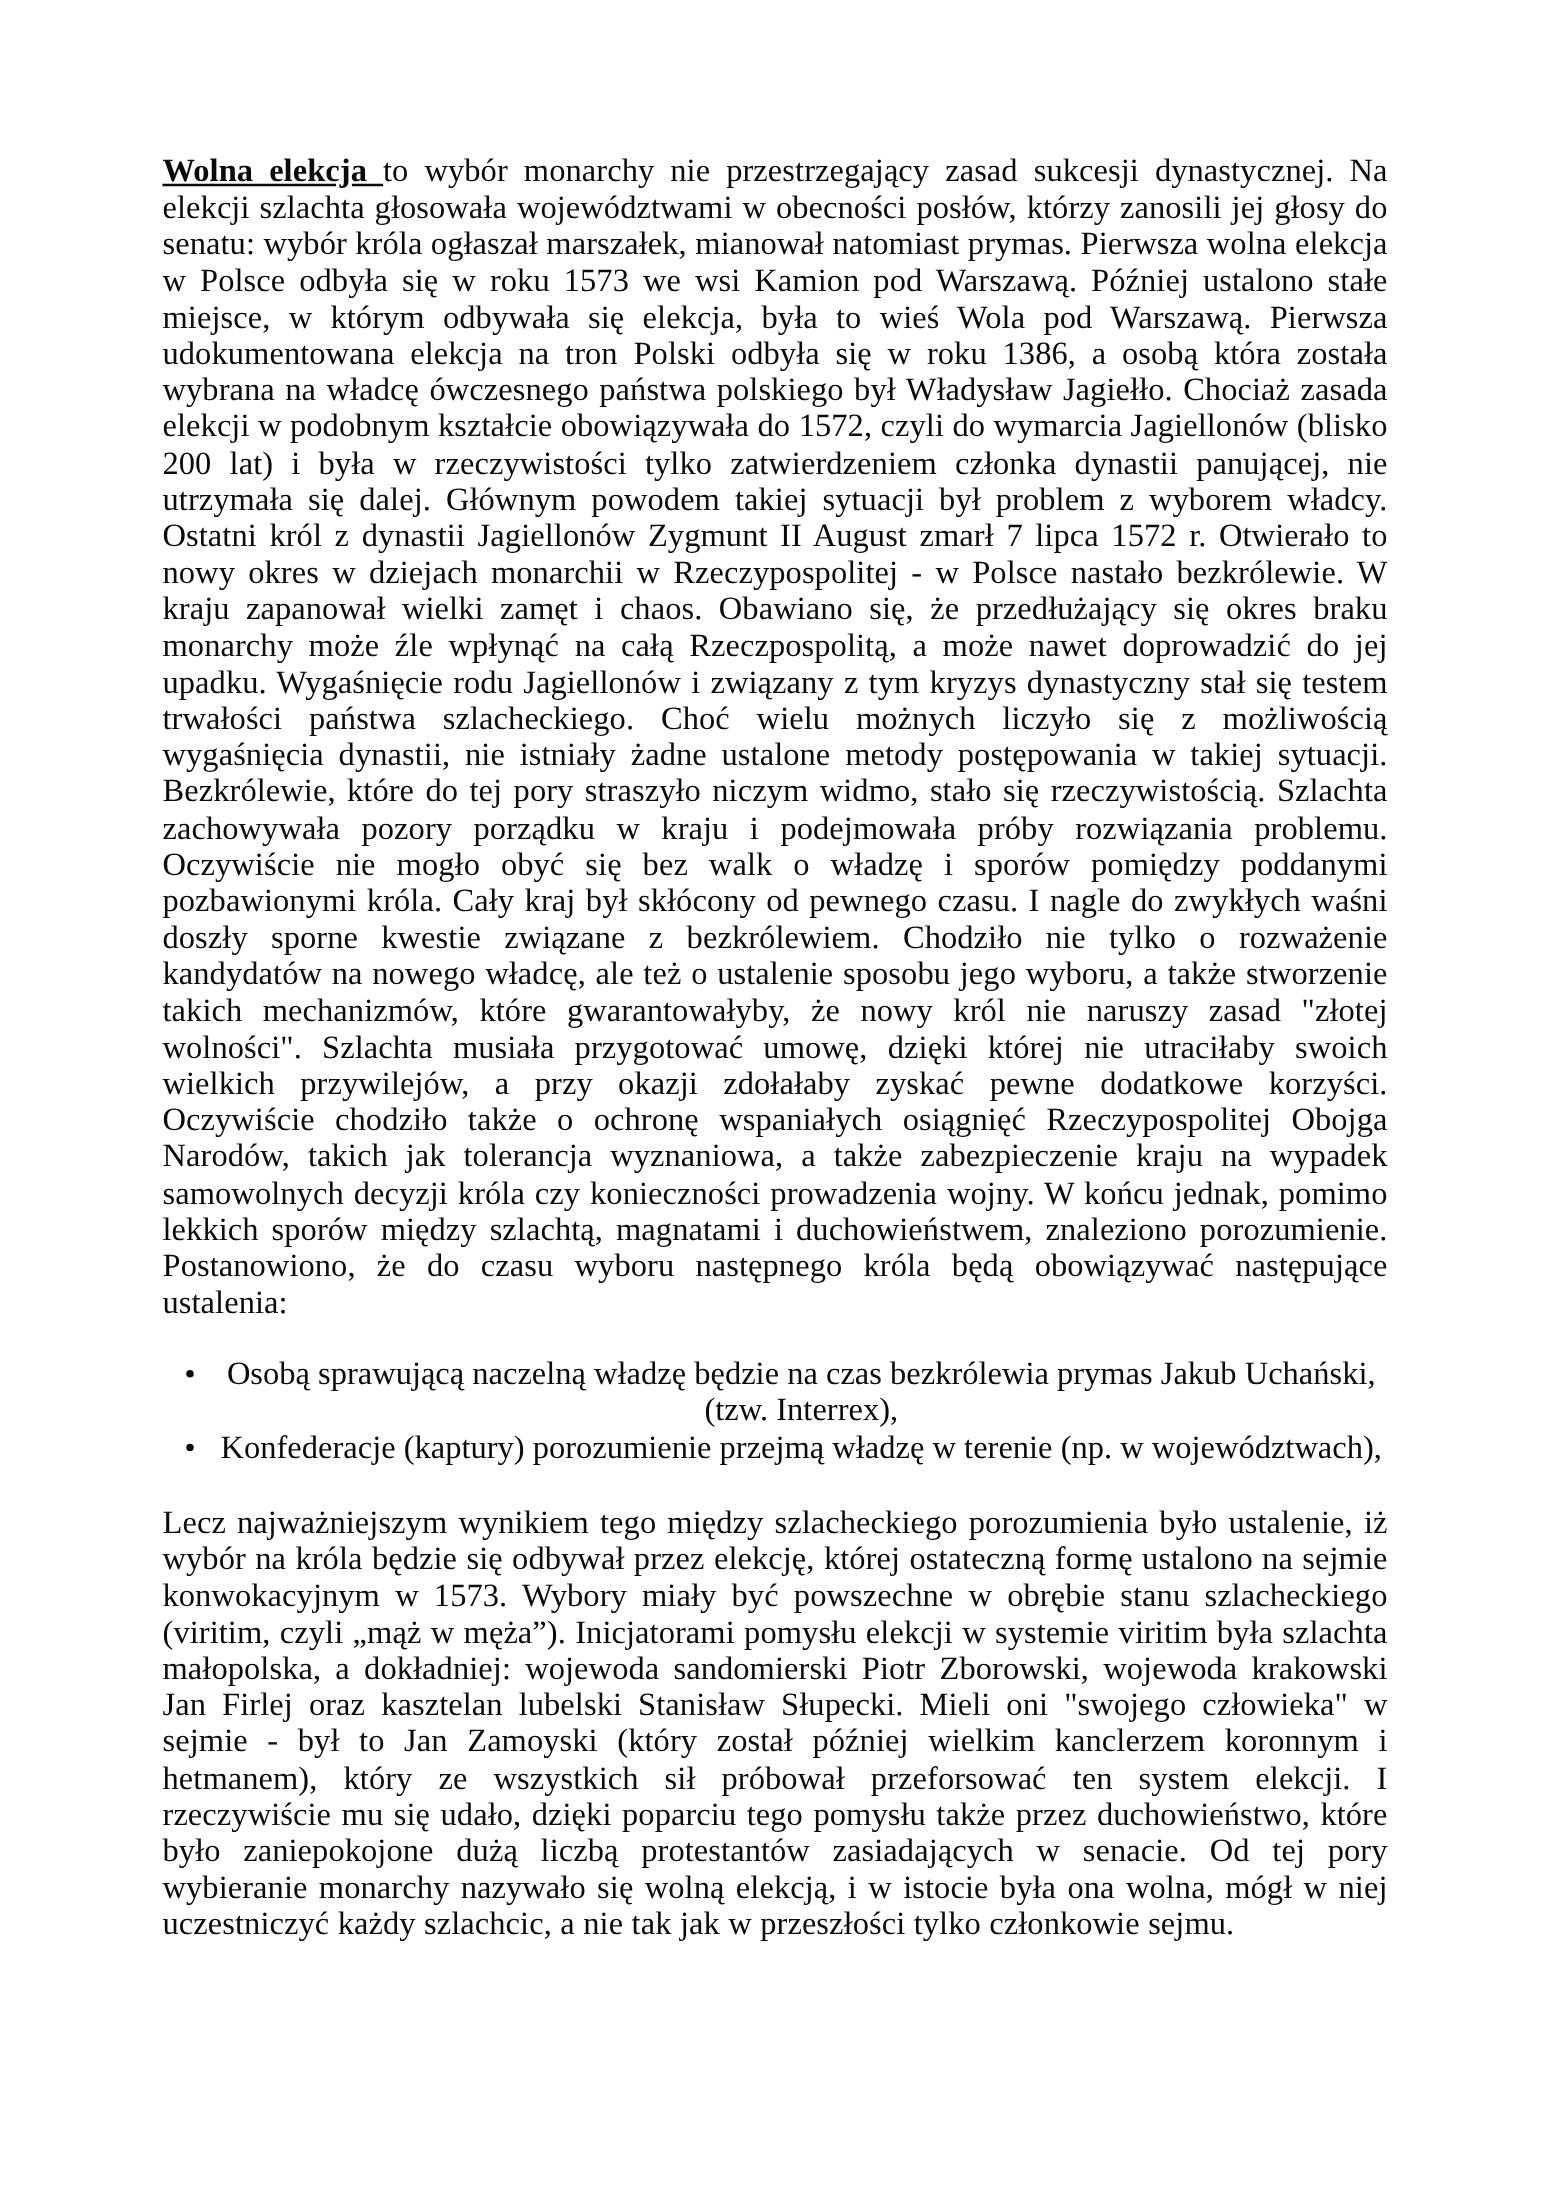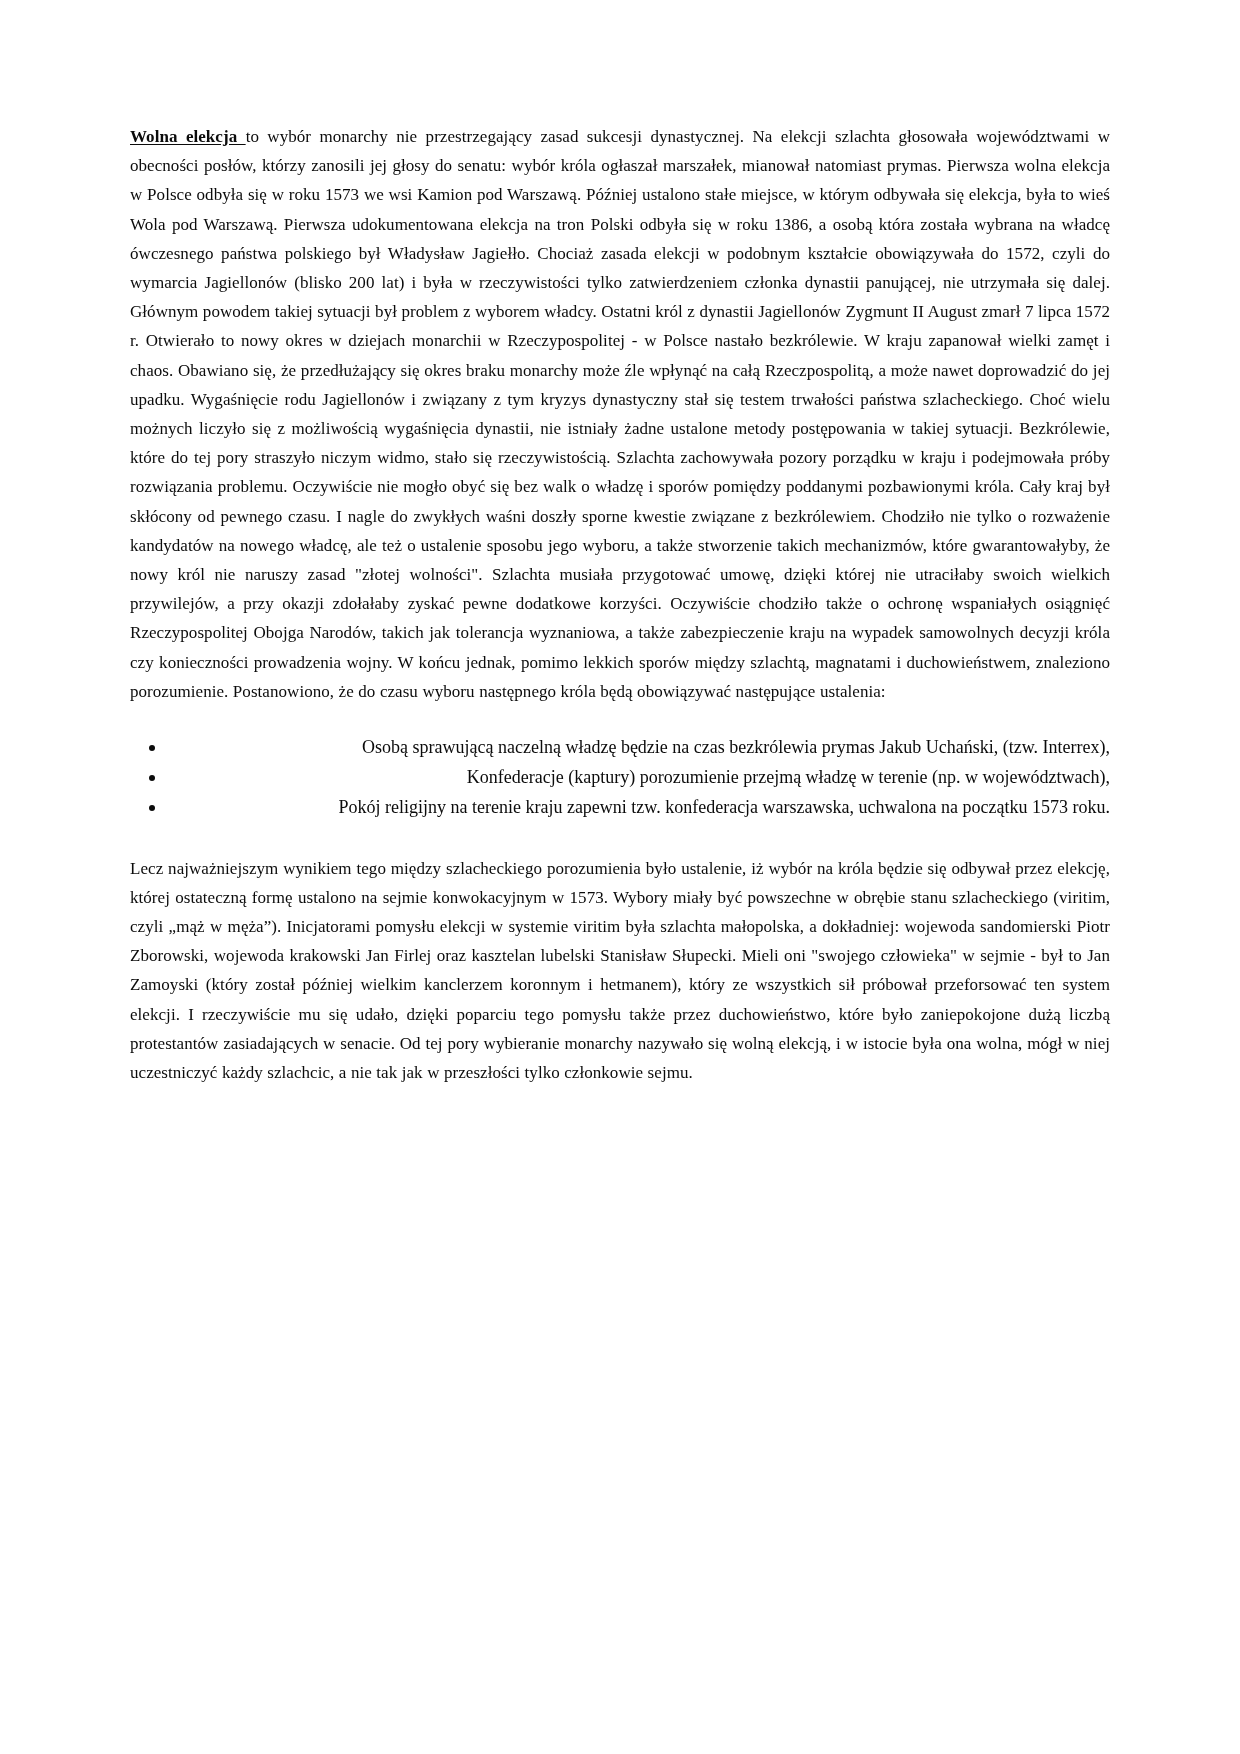--- a/index.html
+++ b/index.html
@@ -31,21 +31,21 @@
     position: absolute;
     left: 130px;
     top: 122px;
     width: 980px;
   }
 
   p.para {
     margin: 0 0 0 0;
     text-align: justify;
     text-justify: inter-word;
-    font-size: 17px;
+    font-size: 26px;
     line-height: 29.2px;
     letter-spacing: 0.05px;
     word-spacing: 0.2px;
     color: #0b0b0b;
   }
 
   .lead-term {
     font-weight: bold;
     text-decoration: underline;
     text-underline-offset: 2px;
@@ -54,23 +54,23 @@
   ul.bullets {
     list-style: none;
     margin: 27px 0 0 0;
     padding: 0;
   }
 
   ul.bullets > li {
     position: relative;
     padding-left: 42px;
     margin: 0 0 1px 0;
-    font-size: 18px;
+    font-size: 26px;
     line-height: 29.2px;
-    text-align: right;
+    text-align: center;
     color: #0b0b0b;
   }
 
   ul.bullets > li::before {
     content: "";
     position: absolute;
     left: 19px;
     top: 12px;
     width: 6px;
     height: 6px;
@@ -94,23 +94,20 @@
 
     <p class="para"><span class="lead-term">Wolna elekcja </span><span>to wybór monarchy nie przestrzegający zasad sukcesji dynastycznej. Na elekcji szlachta głosowała województwami w obecności posłów, którzy zanosili jej głosy do senatu: wybór króla ogłaszał marszałek, mianował natomiast prymas. Pierwsza wolna elekcja w Polsce odbyła się w roku 1573 we wsi Kamion pod Warszawą. Później ustalono stałe miejsce, w którym odbywała się elekcja, była to wieś Wola pod Warszawą. Pierwsza udokumentowana elekcja na tron Polski odbyła się w roku 1386, a osobą która została wybrana na władcę ówczesnego państwa polskiego był Władysław Jagiełło. Chociaż zasada elekcji w podobnym kształcie obowiązywała do 1572, czyli do wymarcia Jagiellonów (blisko 200 lat) i była w rzeczywistości tylko zatwierdzeniem członka dynastii panującej, nie utrzymała się dalej. Głównym powodem takiej sytuacji był problem z wyborem władcy. Ostatni król z dynastii Jagiellonów Zygmunt II August zmarł 7 lipca 1572 r. Otwierało to nowy okres w dziejach monarchii w Rzeczypospolitej - w Polsce nastało bezkrólewie. W kraju zapanował wielki zamęt i chaos. Obawiano się, że przedłużający się okres braku monarchy może źle wpłynąć na całą Rzeczpospolitą, a może nawet doprowadzić do jej upadku. Wygaśnięcie rodu Jagiellonów i związany z tym kryzys dynastyczny stał się testem trwałości państwa szlacheckiego. Choć wielu możnych liczyło się z możliwością wygaśnięcia dynastii, nie istniały żadne ustalone metody postępowania w takiej sytuacji. Bezkrólewie, które do tej pory straszyło niczym widmo, stało się rzeczywistością. Szlachta zachowywała pozory porządku w kraju i podejmowała próby rozwiązania problemu. Oczywiście nie mogło obyć się bez walk o władzę i sporów pomiędzy poddanymi pozbawionymi króla. Cały kraj był skłócony od pewnego czasu. I nagle do zwykłych waśni doszły sporne kwestie związane z bezkrólewiem. Chodziło nie tylko o rozważenie kandydatów na nowego władcę, ale też o ustalenie sposobu jego wyboru, a także stworzenie takich mechanizmów, które gwarantowałyby, że nowy król nie naruszy zasad "złotej wolności". Szlachta musiała przygotować umowę, dzięki której nie utraciłaby swoich wielkich przywilejów, a przy okazji zdołałaby zyskać pewne dodatkowe korzyści. Oczywiście chodziło także o ochronę wspaniałych osiągnięć Rzeczypospolitej Obojga Narodów, takich jak tolerancja wyznaniowa, a także zabezpieczenie kraju na wypadek samowolnych decyzji króla czy konieczności prowadzenia wojny. W końcu jednak, pomimo lekkich sporów między szlachtą, magnatami i duchowieństwem, znaleziono porozumienie. Postanowiono, że do czasu wyboru następnego króla będą obowiązywać następujące ustalenia:</span></p>
 
     <ul class="bullets">
       <li>
           <span class="bullet-text">Osobą sprawującą naczelną władzę będzie na czas bezkrólewia prymas Jakub Uchański, (tzw. Interrex),</span>
         </li>
       <li>
           <span class="bullet-text">Konfederacje (kaptury) porozumienie przejmą władzę w terenie (np. w województwach),</span>
         </li>
-      <li>
-          <span class="bullet-text">Pokój religijny na terenie kraju zapewni tzw. konfederacja warszawska, uchwalona na początku 1573 roku.</span>
-        </li>
     </ul>
 
     <div class="tail-gap"></div>
 
     <p class="para">Lecz najważniejszym wynikiem tego między szlacheckiego porozumienia było ustalenie, iż wybór na króla będzie się odbywał przez elekcję, której ostateczną formę ustalono na sejmie konwokacyjnym w 1573. Wybory miały być powszechne w obrębie stanu szlacheckiego (viritim, czyli „mąż w męża”). Inicjatorami pomysłu elekcji w systemie viritim była szlachta małopolska, a dokładniej: wojewoda sandomierski Piotr Zborowski, wojewoda krakowski Jan Firlej oraz kasztelan lubelski Stanisław Słupecki. Mieli oni "swojego człowieka" w sejmie - był to Jan Zamoyski (który został później wielkim kanclerzem koronnym i hetmanem), który ze wszystkich sił próbował przeforsować ten system elekcji. I rzeczywiście mu się udało, dzięki poparciu tego pomysłu także przez duchowieństwo, które było zaniepokojone dużą liczbą protestantów zasiadających w senacie. Od tej pory wybieranie monarchy nazywało się wolną elekcją, i w istocie była ona wolna, mógł w niej uczestniczyć każdy szlachcic, a nie tak jak w przeszłości tylko członkowie sejmu.</p>
 
   </div>
 </div>
 
 </body></html>

